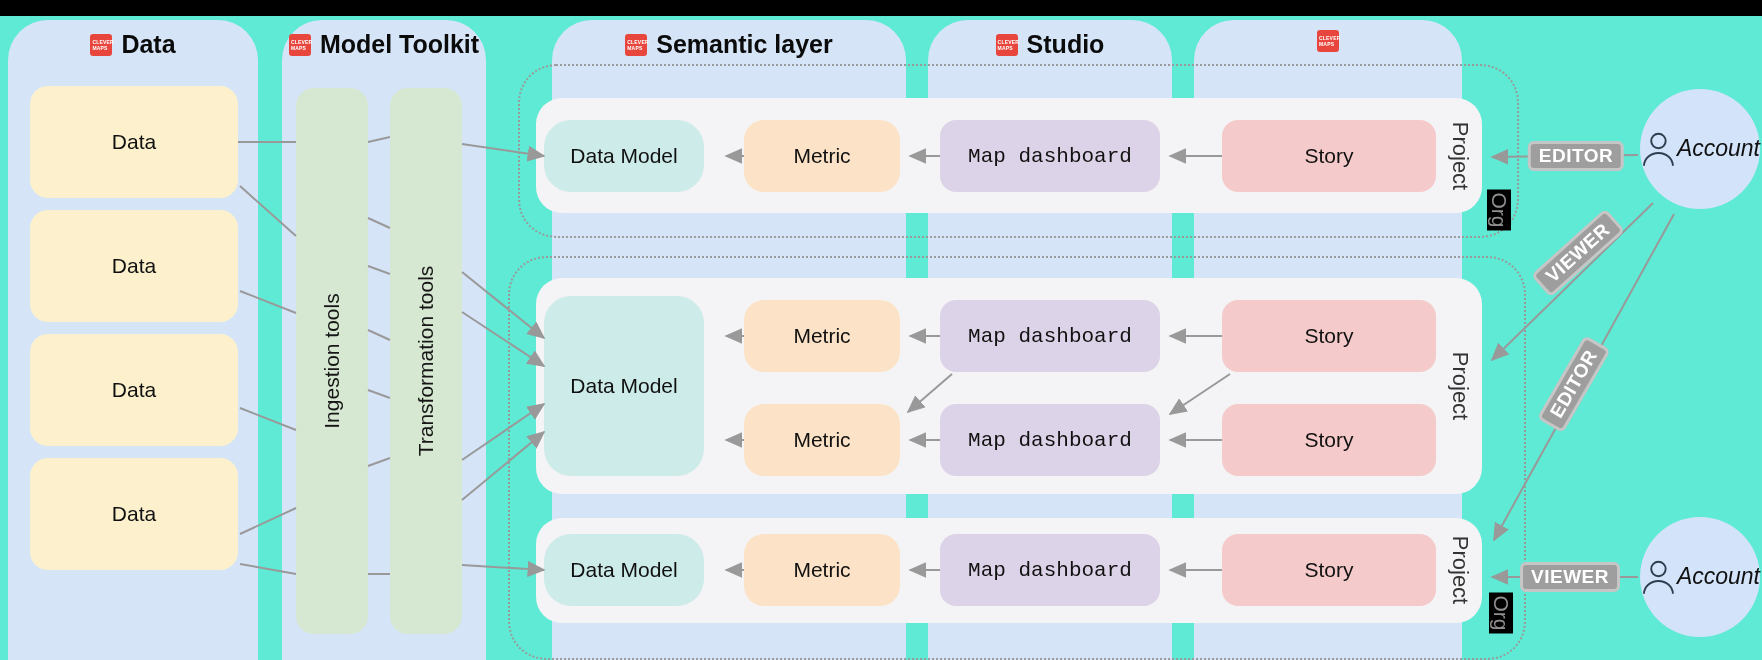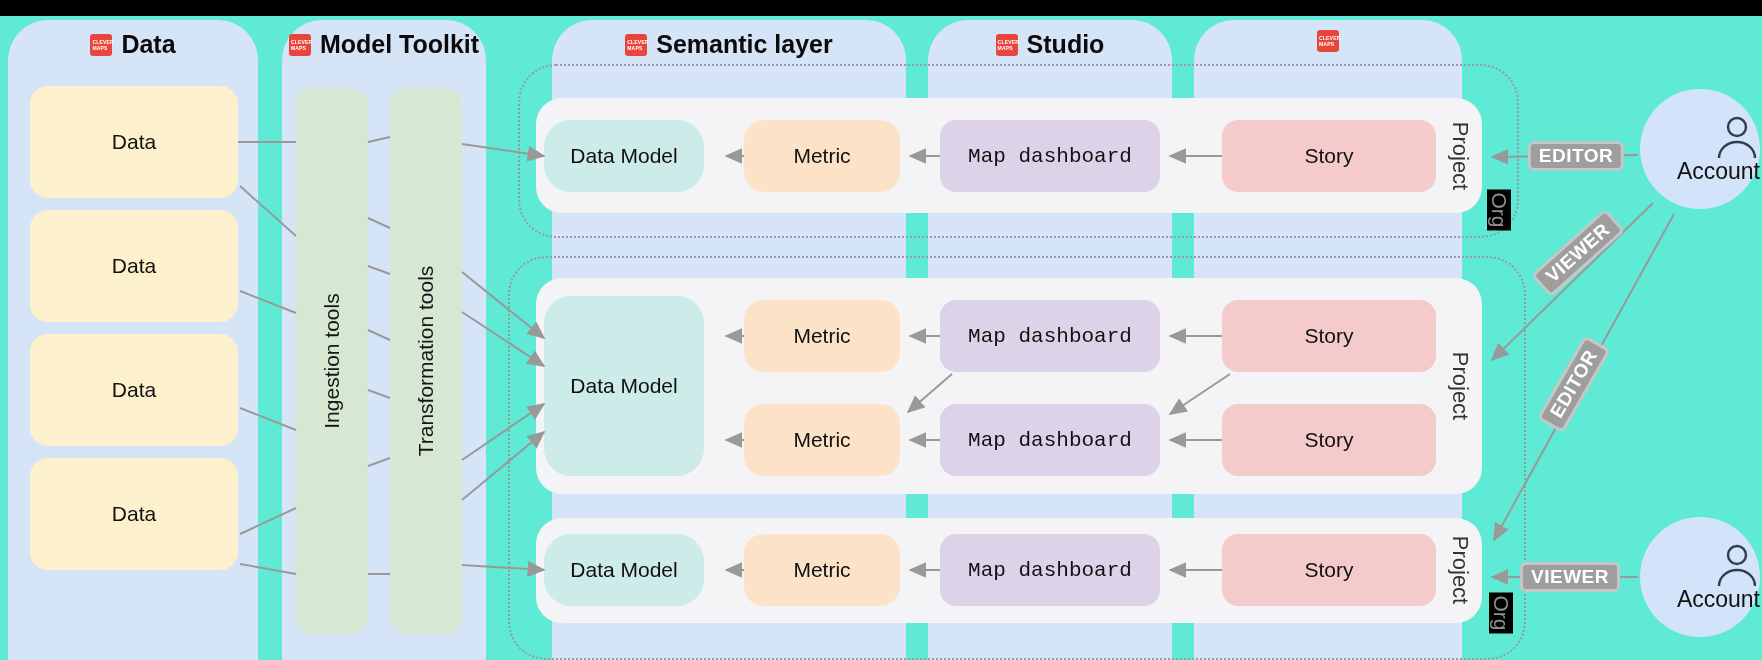--- a/index.html
+++ b/index.html
@@ -44,21 +44,21 @@
   
   .org-rect{position:absolute;border:2px dotted #9a9a9a;border-radius:38px;background:transparent;}
   .org1{left:518px;top:48px;width:997px;height:170px;}
   .org2{left:508px;top:240px;width:1014px;height:400px;}
   
   .badge{position:absolute;background:#9e9e9e;color:#fff;font-weight:bold;font-size:19px;
          letter-spacing:0.5px;padding:1px 8px;border:3px solid #c6c6c6;border-radius:6px;
          transform:translate(-50%,-50%) rotate(var(--r,0deg));z-index:7;}
   
   .account{position:absolute;width:120px;height:120px;border-radius:50%;background:#d3e3fa;
-           display:flex;flex-direction:column;align-items:flex-end;justify-content:center;z-index:4;}
+           display:flex;flex-direction:row;align-items:center;justify-content:center;z-index:4;font-style:italic;}
   .account .alabel{font-size:23px;color:#111;margin-top:-2px;}
   
   .overlay{position:absolute;left:0;top:0;z-index:6;pointer-events:none;}
   .z2{z-index:2;} .z3{z-index:3;} .z4{z-index:4;}
 </style>
 </head>
 <body>
 
 <div class="canvas">
 

